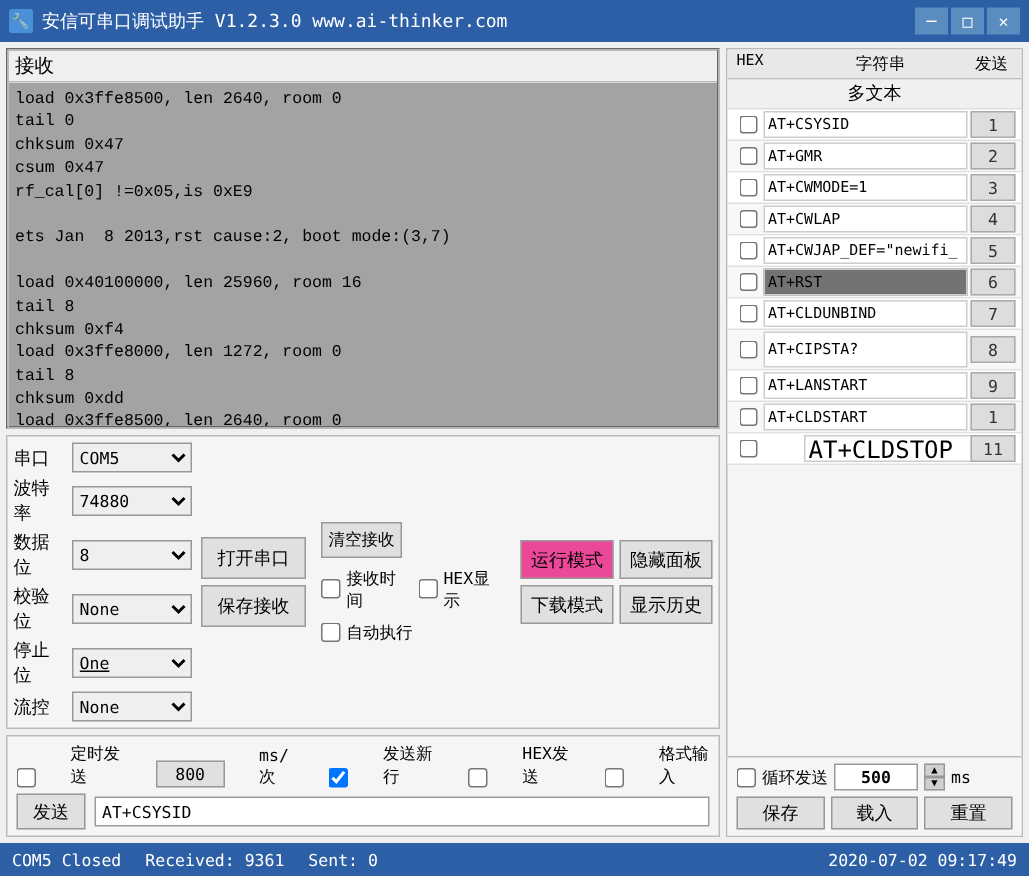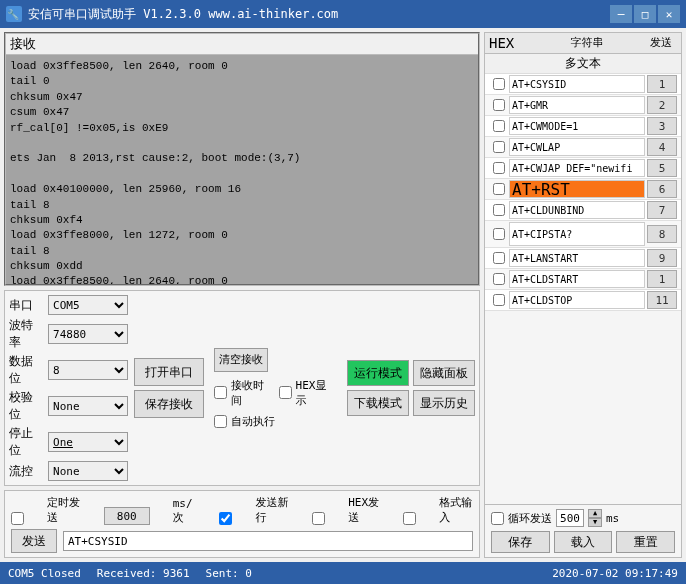--- a/index.html
+++ b/index.html
@@ -133,21 +133,21 @@
             <span style="font-size:11px;">HEX显示</span>
           </div>
           <div style="display:flex; align-items:center; gap:4px;">
             <input type="checkbox" style="margin: 0px;">
             <span style="font-size:11px;">自动执行</span>
           </div>
         </div>
 
         <div style="display:flex; flex-direction:column; gap:4px; justify-content:center; margin-left:auto;">
           <div style="display:flex; gap:4px;">
-            <button class="main-btn" style="height:26px; font-size:12px; background:#22c55e; border:1px solid #999; cursor:pointer; padding:0 6px;">运行模式</button>
+            <button class="main-btn" style="height:26px; font-size:12px; background:#ec4899; border:1px solid #999; cursor:pointer; padding:0 6px;">运行模式</button>
             <button class="main-btn" style="height:26px; font-size:12px; background:#e0e0e0; border:1px solid #999; cursor:pointer; padding:0 6px;">隐藏面板</button>
           </div>
           <div style="display:flex; gap:4px;">
             <button class="main-btn" style="height:26px; font-size:12px; background:#e0e0e0; border:1px solid #999; cursor:pointer; padding:0 6px;">下载模式</button>
             <button class="main-btn" style="height:26px; font-size:12px; background:#e0e0e0; border:1px solid #999; cursor:pointer; padding:0 6px;">显示历史</button>
           </div>
         </div>
       </div>
 
       <div style="border:1px solid #bbb; padding:4px 6px; background:#f5f5f5; display:flex; flex-direction:column; gap:4px;">
@@ -167,21 +167,21 @@
           <button class="main-btn" style="height:24px; width:46px; font-size:12px; background:#e0e0e0; border:1px solid #999; cursor:pointer;">发送</button>
           <input type="text" style="flex: 1 1 0%; height: 20px; border: 1px solid rgb(153, 153, 153); background: white; padding: 0px 4px; font-size: 11px;" value="AT+CSYSID">
         </div>
       </div>
     </div>
 
     <div style="width:198px; display:flex; flex-direction:column; gap:4px; flex-shrink:0;">
       <div style="border:1px solid #bbb; background:#f5f5f5; flex:1; display:flex; flex-direction:column; min-height:0;">
 
         <div style="display:grid; grid-template-columns:20px 1fr 32px; background:#e8e8e8; border-bottom:1px solid #bbb; padding:2px 4px;">
-          <span style="font-size:14px; text-align:left;">HEX</span>
+          <span style="font-size:10px; text-align:right;">HEX</span>
           <span style="font-size:11px; text-align:center; margin-left:20px;">字符串</span>
           <span style="font-size:11px; text-align:center;">发送</span>
         </div>
 
         <div style="text-align:center; font-size:12px; padding:1px 4px; background:#f0f0f0; border-bottom:1px solid #ddd;">多文本</div>
 
         <div style="flex:1; overflow-y:auto; display:flex; flex-direction:column;" id="mt-rows-container">
         <div style="display: grid; grid-template-columns: 20px 1fr 32px; border-bottom: 1px solid rgb(224, 224, 224); align-items: center; padding: 1px 4px; background: white;">
               <div style="display: flex; align-items: center; justify-content: center;">
                 <input type="checkbox" style="margin: 0px; width: 12px; height: 12px;">
@@ -214,21 +214,21 @@
               <div style="display: flex; align-items: center; justify-content: center;">
                 <input type="checkbox" style="margin: 0px; width: 12px; height: 12px;">
               </div>
               <input type="text" value="AT+CWJAP_DEF=&quot;newifi_" style="border: 1px solid rgb(204, 204, 204); height: 18px; font-size: 10px; padding: 0px 2px; width: 100%; background: white; font-family: monospace;">
               <div style="text-align: center; color: rgb(51, 51, 51); font-size: 11px; border: 1px solid rgb(170, 170, 170); background: rgb(221, 221, 221); height: 18px; line-height: 18px; cursor: pointer; margin-left: 2px;">5</div>
             </div>
             <div style="display: grid; grid-template-columns: 20px 1fr 32px; border-bottom: 1px solid rgb(224, 224, 224); align-items: center; padding: 1px 4px; background: rgb(248, 248, 248);">
               <div style="display: flex; align-items: center; justify-content: center;">
                 <input type="checkbox" style="margin: 0px; width: 12px; height: 12px;">
               </div>
-              <input type="text" value="AT+RST" style="border: 1px solid rgb(204, 204, 204); height: 18px; font-size: 16px; padding: 0px 2px; width: 100%; background: #f97316; font-family: monospace;">
+              <input type="text" value="AT+RST" style="border: 1px solid rgb(204, 204, 204); height: 18px; font-size: 10px; padding: 0px 2px; width: 100%; background: #737373; font-family: monospace;">
               <div style="text-align: center; color: rgb(51, 51, 51); font-size: 11px; border: 1px solid rgb(170, 170, 170); background: rgb(221, 221, 221); height: 18px; line-height: 18px; cursor: pointer; margin-left: 2px;">6</div>
             </div>
             <div style="display: grid; grid-template-columns: 20px 1fr 32px; border-bottom: 1px solid rgb(224, 224, 224); align-items: center; padding: 1px 4px; background: white;">
               <div style="display: flex; align-items: center; justify-content: center;">
                 <input type="checkbox" style="margin: 0px; width: 12px; height: 12px;">
               </div>
               <input type="text" value="AT+CLDUNBIND" style="border: 1px solid rgb(204, 204, 204); height: 18px; font-size: 10px; padding: 0px 2px; width: 100%; background: white; font-family: monospace;">
               <div style="text-align: center; color: rgb(51, 51, 51); font-size: 11px; border: 1px solid rgb(170, 170, 170); background: rgb(221, 221, 221); height: 18px; line-height: 18px; cursor: pointer; margin-left: 2px;">7</div>
             </div>
             <div style="display: grid; grid-template-columns: 20px 1fr 32px; border-bottom: 1px solid rgb(224, 224, 224); align-items: center; padding: 1px 4px; background: rgb(248, 248, 248);">
@@ -249,30 +249,30 @@
               <div style="display: flex; align-items: center; justify-content: center;">
                 <input type="checkbox" style="margin: 0px; width: 12px; height: 12px;">
               </div>
               <input type="text" value="AT+CLDSTART" style="border: 1px solid rgb(204, 204, 204); height: 18px; font-size: 10px; padding: 0px 2px; width: 100%; background: white; font-family: monospace;">
               <div style="text-align: center; color: rgb(51, 51, 51); font-size: 11px; border: 1px solid rgb(170, 170, 170); background: rgb(221, 221, 221); height: 18px; line-height: 18px; cursor: pointer; margin-left: 2px;">1</div>
             </div>
             <div style="display: grid; grid-template-columns: 20px 1fr 32px; border-bottom: 1px solid rgb(224, 224, 224); align-items: center; padding: 1px 4px; background: white;">
               <div style="display: flex; align-items: center; justify-content: center;">
                 <input type="checkbox" style="margin: 0px; width: 12px; height: 12px;">
               </div>
-              <input type="text" value="AT+CLDSTOP" style="border: 1px solid rgb(204, 204, 204); height: 18px; font-size: 10px; padding: 0px 2px; width: 100%; background: white; font-family: monospace;">
+              <input type="text" value="AT+CLDSTOP" style="border: 1px solid rgb(204, 204, 204); height: 18px; font-size: 16px; padding: 0px 2px; width: 100%; background: white; font-family: monospace; margin-left: 27px;">
               <div style="text-align: center; color: rgb(51, 51, 51); font-size: 11px; border: 1px solid rgb(170, 170, 170); background: rgb(221, 221, 221); height: 18px; line-height: 18px; cursor: pointer; margin-left: 2px;">11</div>
             </div>
           </div>
 
         <div style="border-top:1px solid #bbb; padding:4px 6px; background:#f5f5f5;">
           <div style="display:flex; align-items:center; gap:4px; margin-bottom:4px;">
             <input type="checkbox" style="margin: 0px;">
             <span style="font-size:11px;">循环发送</span>
-            <input type="text" style="width: 28px; height: 18px; border: 1px solid rgb(153, 153, 153); background: white; padding: 0px 2px; font-size: 11px; text-align: center;" value="500">
+            <input type="text" style="width: 56px; height: 18px; border: 1px solid rgb(153, 153, 153); background: white; padding: 0px 2px; font-size: 11px; text-align: center; font-weight: bold;" value="500">
             <div style="display:flex; flex-direction:column;">
               <button style="width:14px; height:9px; background:#d0d0d0; border:1px solid #999; padding:0; cursor:pointer; font-size:7px; line-height:1;">▲</button>
               <button style="width:14px; height:9px; background:#d0d0d0; border:1px solid #999; padding:0; cursor:pointer; font-size:7px; line-height:1;">▼</button>
             </div>
             <span style="font-size:11px;">ms</span>
           </div>
           <div style="display:flex; gap:4px; justify-content:space-between;">
             <button class="action-btn" style="flex:1; height:22px; background:#e0e0e0; border:1px solid #999; cursor:pointer; font-size:12px;">保存</button>
             <button class="action-btn" style="flex:1; height:22px; background:#e0e0e0; border:1px solid #999; cursor:pointer; font-size:12px;">载入</button>
             <button class="action-btn" style="flex:1; height:22px; background:#e0e0e0; border:1px solid #999; cursor:pointer; font-size:12px;">重置</button>

